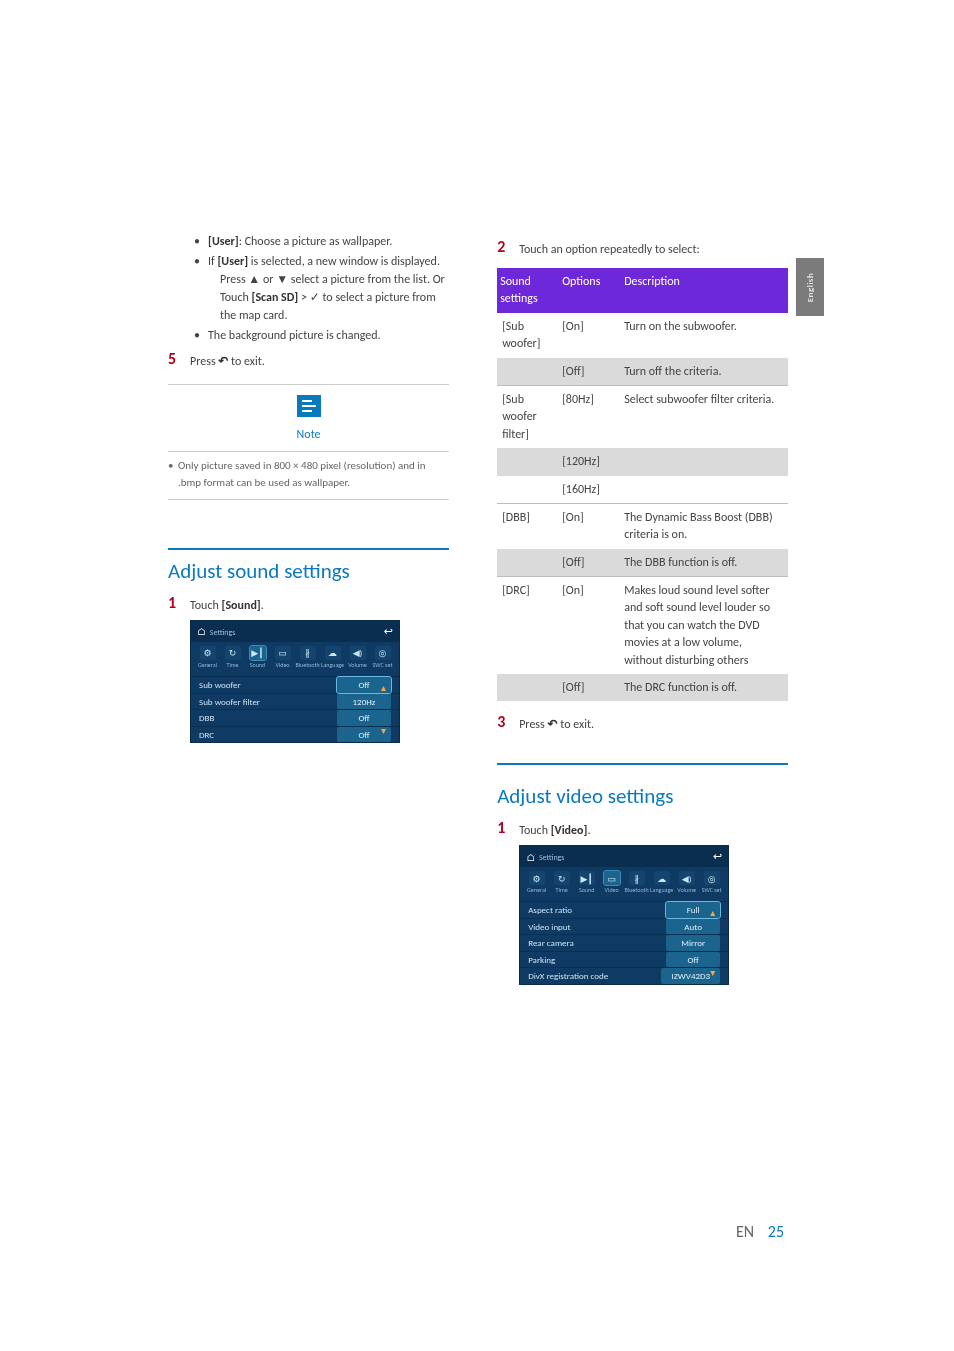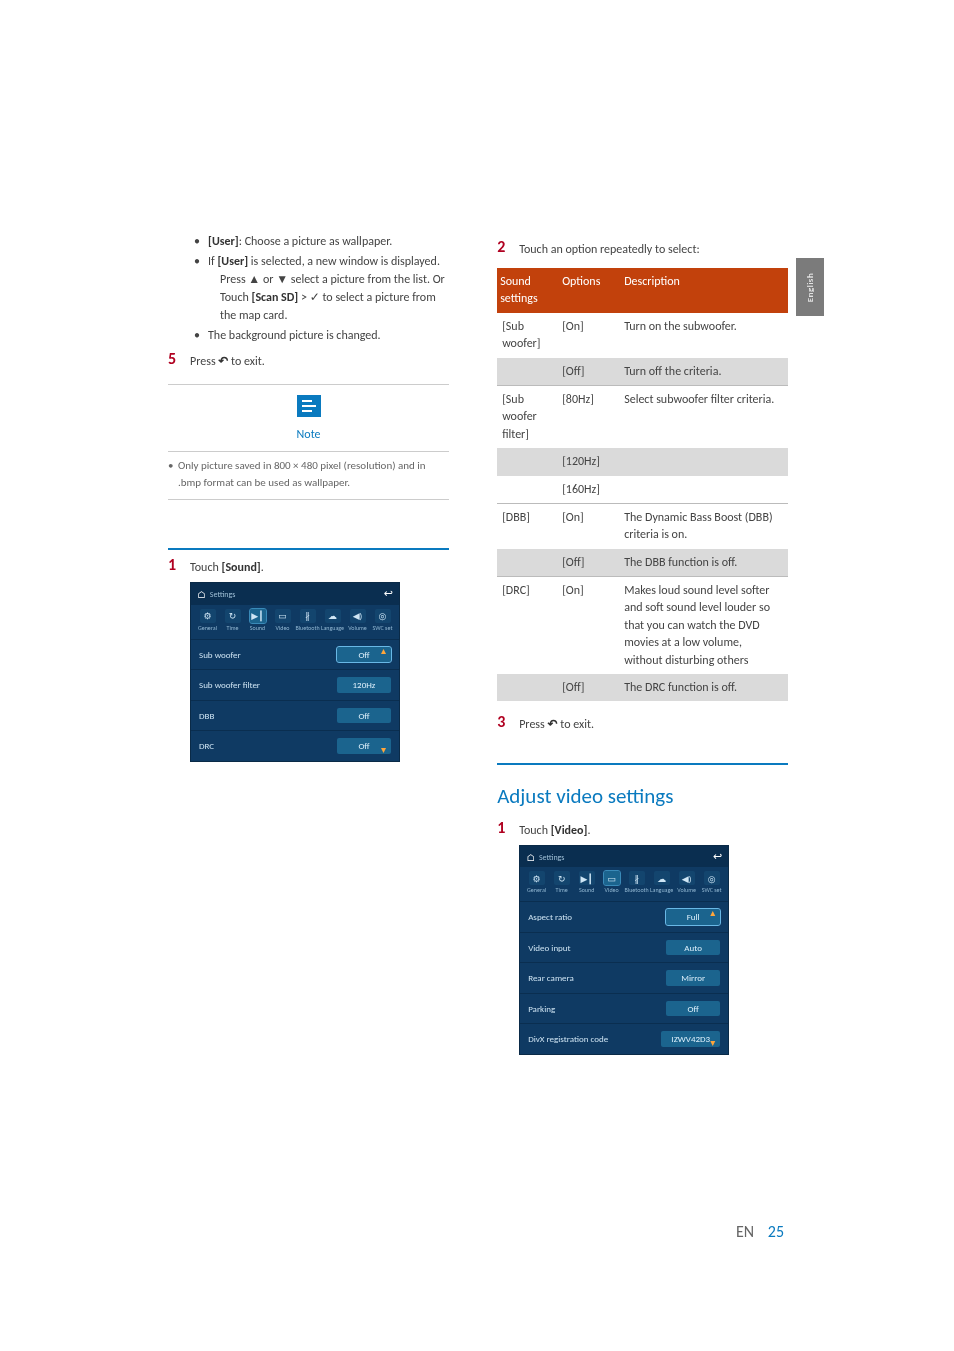--- a/index.html
+++ b/index.html
@@ -127,21 +127,21 @@
     border-radius: 2px;
     margin-bottom: 1px;
     display:flex; align-items:center; justify-content:center;
     font-size: 9px; color:#cfe6f5;
   }
   .shot-rows { }
   .shot-row {
     display: flex;
     justify-content: space-between;
     align-items: center;
-    padding: 7px 8px;
+    padding: 0 8px;
     border-top: 1px solid #0a2e50;
     font-size: 9px;
   }
   .shot-row .val {
     background: #1b648e;
     border-radius: 2px;
     padding: 1px 10px;
     color: #dceffb;
     font-size: 9px;
     min-width: 54px;
@@ -159,21 +159,21 @@
 
   
   table.opts { width: 100%; border-collapse: collapse; font-size: 12px; }
   table.opts th, table.opts td {
     text-align: left;
     padding: 5px 7px 5px 3px;
     vertical-align: top;
     line-height: 1.45;
   }
   table.opts thead th { font-weight: 400; }
-  table.opts thead tr { background: #c2410c; color: #fff; }
+  table.opts thead tr { background: #6d28d9; color: #fff; }
   table.opts tbody tr.shade { background: #dadada; }
   table.opts tbody tr.line td { border-top: 1px solid #bbb; }
   table.opts td.c1 { width: 62px; padding-left:5px;margin-top:8px; }
   table.opts td.c2 { width: 62px; }
   table.opts td.c3 { }
 
   
   .footer {
     position: absolute;
     right: 170px;
@@ -247,20 +247,21 @@
             <span></span>
           </div>
         <div class="note-label">Note</div>
       </div>
       <hr class="note-rule">
       <div class="note-body">Only picture saved in 800 × 480 pixel (resolution) and in .bmp format can be used as wallpaper.</div>
       <hr class="note-rule" style="margin-top:8px">
     </div>
 
     <hr class="section-rule" style="margin-top:48px">
+    <div class="section-heading" style="margin-top:0">Adjust sound settings</div>
 
     <div class="step-line">
       <div class="step-num">1</div>
       <div class="step-text">
         <span>Touch </span><span class="bold">[Sound]</span><span>.</span>
       </div>
     </div>
 
     <div class="shot" style="margin-left:22px">
       <div class="shot-header">

